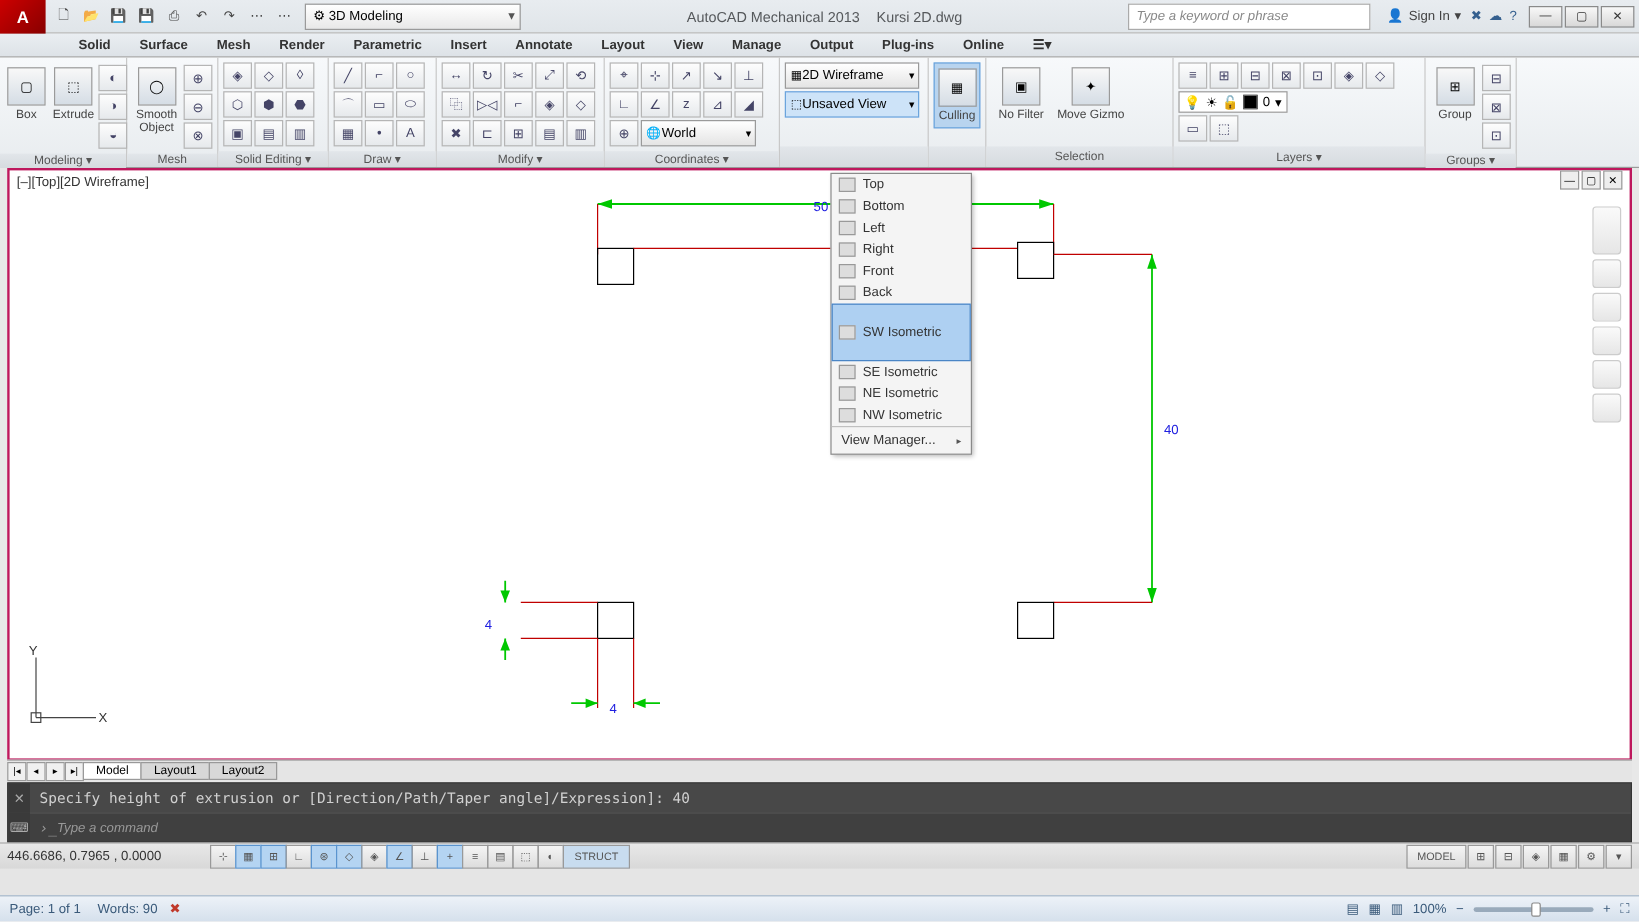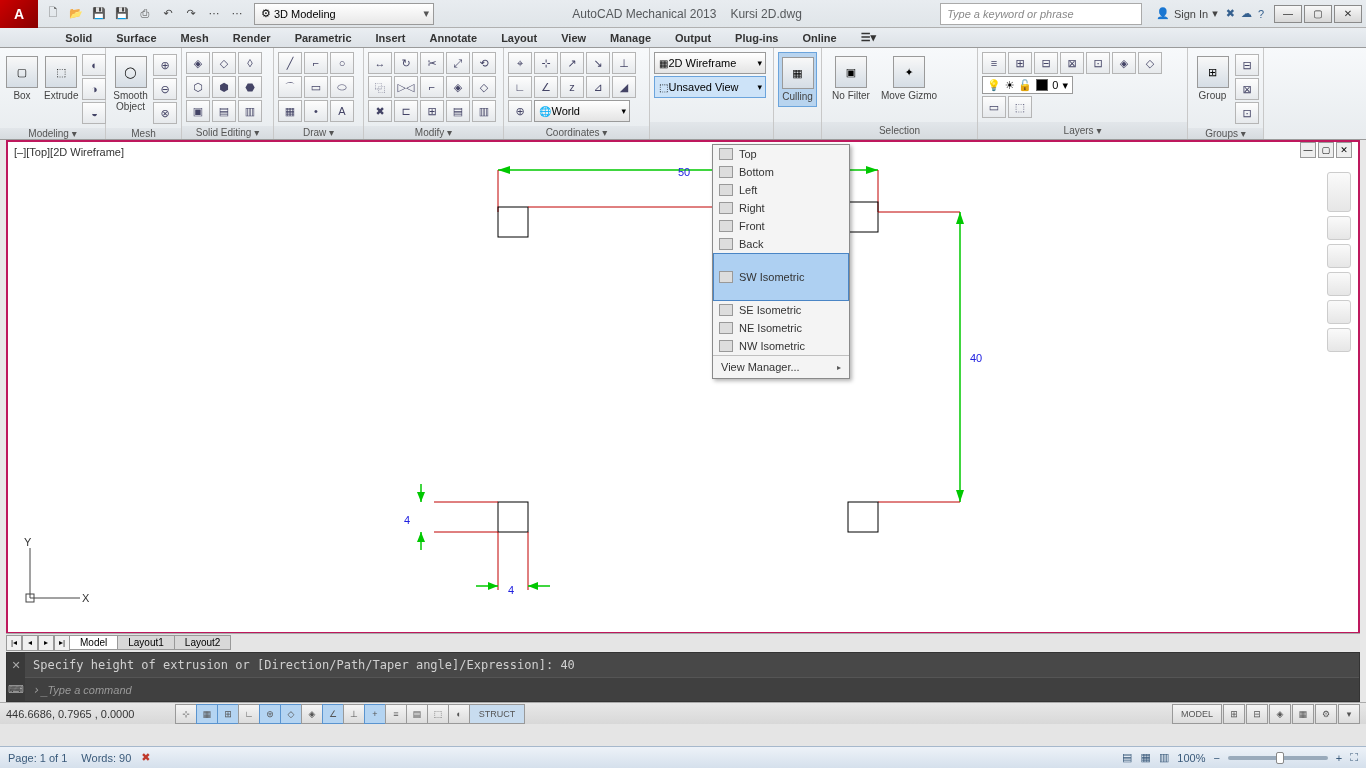--- a/index.html
+++ b/index.html
@@ -35,21 +35,21 @@
 .vs-dd.hl{background:#cde3f8;border-color:#6ba4dc;}
 .layer-dd{flex:1;height:22px;border:1px solid #9a9a9a;background:#fff;display:flex;align-items:center;padding:0 4px;gap:4px;}
 .canvas{position:absolute;top:140px;left:0;right:0;bottom:134px;background:#fff;border:2px solid #be185d;margin:0 6px;}
 .vp-label{position:absolute;top:4px;left:6px;font-size:11px;color:#333;font-family:Arial;}
 .vp-nav{position:absolute;right:6px;top:0;display:flex;gap:2px;}
 .vp-nav-btn{width:16px;height:16px;border:1px solid #999;background:#eee;font-size:9px;display:flex;align-items:center;justify-content:center;}
 .navbar-right{position:absolute;right:6px;top:30px;width:26px;display:flex;flex-direction:column;gap:4px;align-items:center;}
 .nav-tool{width:24px;height:24px;border:1px solid #ccc;background:linear-gradient(#fafafa,#e6e6e6);border-radius:3px;}
 .ucs{position:absolute;left:12px;bottom:24px;width:70px;height:70px;}
 svg.draw{position:absolute;inset:0;width:100%;height:100%;}
-.dropdown-menu{position:absolute;top:2px;left:704px;width:138px;background:#f4f4f4;border:1px solid #8a8a8a;box-shadow:2px 2px 4px rgba(0,0,0,.3);z-index:50;}
+.dropdown-menu{position:absolute;top:2px;left:684px;width:118px;background:#f4f4f4;border:1px solid #8a8a8a;box-shadow:2px 2px 4px rgba(0,0,0,.3);z-index:50;}
 .dd-item{padding:3px 6px;display:flex;align-items:center;gap:6px;font-size:11px;color:#333;cursor:pointer;}
 .dd-item.selected{background:#aed0f2;border:1px solid #4a85c5;padding:17px 5px;}
 .dd-item.footer{border-top:1px solid #c0c0c0;padding:5px 8px;}
 .dd-arrow{margin-left:auto;font-size:8px;color:#555;}
 .dd-ico{width:14px;height:12px;background:#ddd;border:1px solid #999;}
 .tabbar{position:absolute;bottom:117px;left:6px;right:6px;height:18px;background:#e5e5e5;border-top:1px solid #aaa;display:flex;align-items:center;}
 .tabnav{display:flex;}
 .tabnav-btn{width:16px;height:16px;border:1px solid #999;background:#f0f0f0;font-size:8px;display:flex;align-items:center;justify-content:center;}
 .sheet-tab{padding:1px 10px;border:1px solid #999;background:#fff;font-size:10px;margin-left:-1px;}
 .sheet-tab.active{background:#fff;font-weight:500;}

